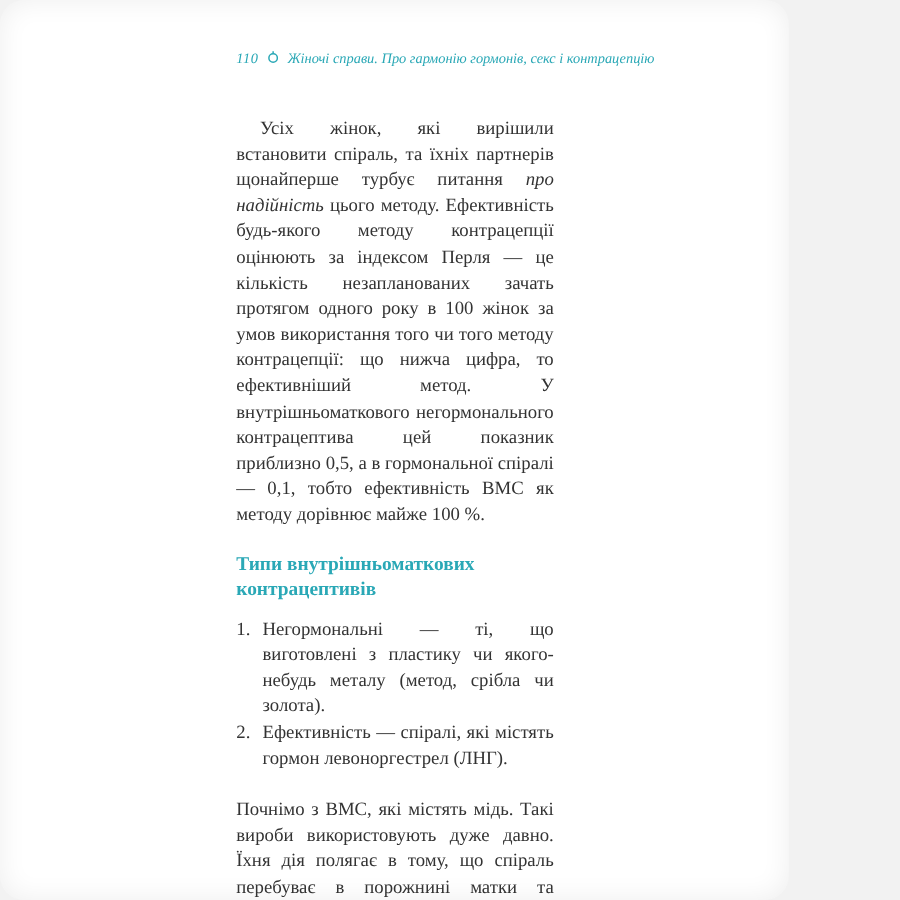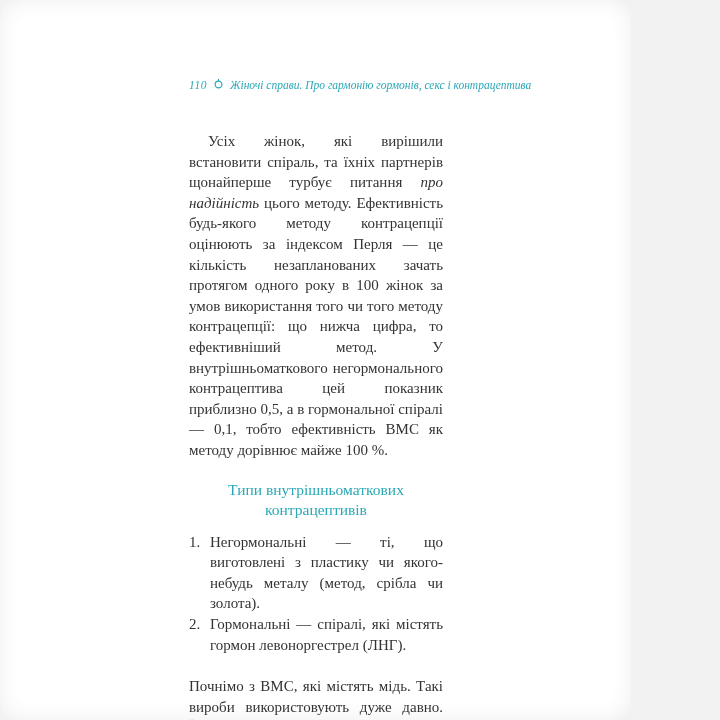--- a/index.html
+++ b/index.html
@@ -12,21 +12,21 @@
     background: #f2f2f2;
     font-family: "Liberation Serif", serif;
   }
   .page {
     position: relative;
     width: 631px;
     height: 720px;
     box-sizing: border-box;
     background: #ffffff;
     box-shadow: inset 0 0 22px rgba(0,0,0,0.07);
-    padding: 79px 188px 0 189px;
+    padding: 41px 188px 0 189px;
     color: #333333;
     border-radius: 19px;
   }
   .running-header {
     display: flex;
     align-items: center;
     gap: 6px;
     color: var(--accent, #2aa8b6);
     font-size: 11.5px;
     font-style: italic;
@@ -53,23 +53,23 @@
   p.indent {
     text-indent: 19px;
     margin-top: 40px;
   }
   em.inline-em {
     font-style: italic;
   }
   h2.section-heading {
     color: var(--accent, #2aa8b6);
     font-size: 15.5px;
-    font-weight: normal;
+    font-weight: bold;
     margin: 19px 0 11px 0;
-    text-align: center;
+    text-align: left;
   }
   ol.iud-list {
     list-style: none;
     margin: 0;
     padding: 0;
   }
   ol.iud-list li {
     display: flex;
   }
   .li-num {
@@ -90,37 +90,37 @@
 <div class="page" style="color: rgb(51, 51, 51);">
 
   <div class="running-header">
     <span class="page-number">110</span>
     <span class="ornament-icon">
       <svg width="11" height="12" viewBox="0 0 12 13" aria-hidden="true">
         <circle cx="6" cy="7" r="3.7" fill="none" stroke="currentColor" stroke-width="1.3"></circle>
         <path d="M6 3.3 L6 1" fill="none" stroke="currentColor" stroke-width="1.3"></path>
       </svg>
     </span>
-    <span class="running-header-title">Жіночі справи. Про гармонію гормонів, секс і контрацептива</span>
+    <span class="running-header-title">Жіночі справи. Про гармонію гормонів, секс і контрацепцію</span>
   </div>
 
   <div class="body-text">
 
     <p class="indent"><span>Усіх жінок, які вирішили встановити спіраль, та їхніх партнерів щонайперше турбує питання </span><em class="inline-em">про надійність</em><span> цього методу. Ефективність будь-якого методу контрацепції оцінюють за індексом Перля — це кількість незапланованих зачать протягом одного року в 100 жінок за умов використання того чи того методу контрацепції: що нижча цифра, то ефективніший метод. У внутрішньоматкового негормонального контрацептива цей показник приблизно 0,5, а в гормональної спіралі — 0,1, тобто ефективність ВМС як методу дорівнює майже 100 %.</span></p>
 
     <h2 class="section-heading">Типи внутрішньоматкових контрацептивів</h2>
 
     <ol class="iud-list">
       <li>
         <span class="li-num">1.</span>
         <span class="li-text">Негормональні — ті, що виготовлені з пластику чи якого-небудь металу (метод, срібла чи золота).</span>
       </li>
       <li>
         <span class="li-num">2.</span>
-        <span class="li-text">Гормональні — спіралі, які містять гормон левоноргестрел (ЛНГ).</span>
+        <span class="li-text">Ефективність — спіралі, які містять гормон левоноргестрел (ЛНГ).</span>
       </li>
     </ol>
 
     <p class="after-gap">Почнімо з ВМС, які містять мідь. Такі вироби використовують дуже давно. Їхня дія полягає в тому, що спіраль перебуває в порожнині матки та перешкоджає створенню умов для потрапляння заплідненої яйцеклітини в цю порожнину. Загалом зачаття в трубі відбувається, тобто клітина, запліднившись, проходить трубою, але не може прикріпитися до стінки матки. Тому клітина виходить, і починається менструація.</p>
 
 
   </div>
 
 </div>
 

